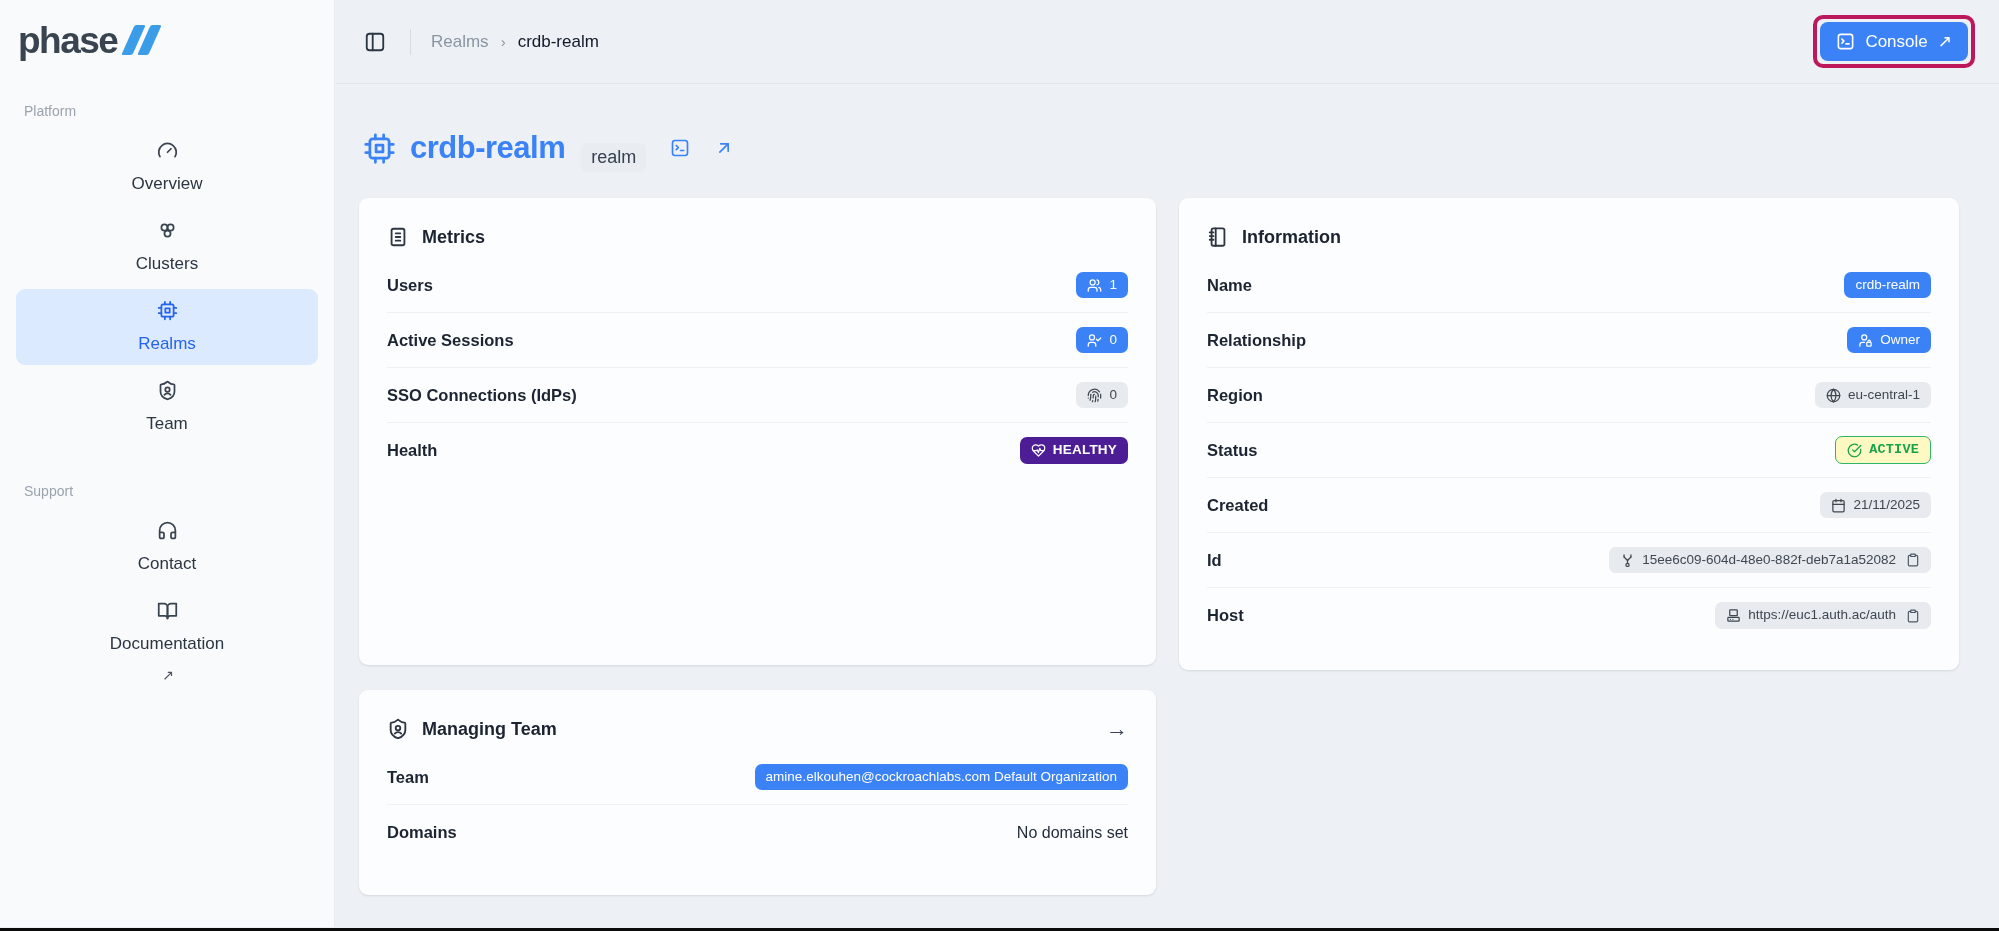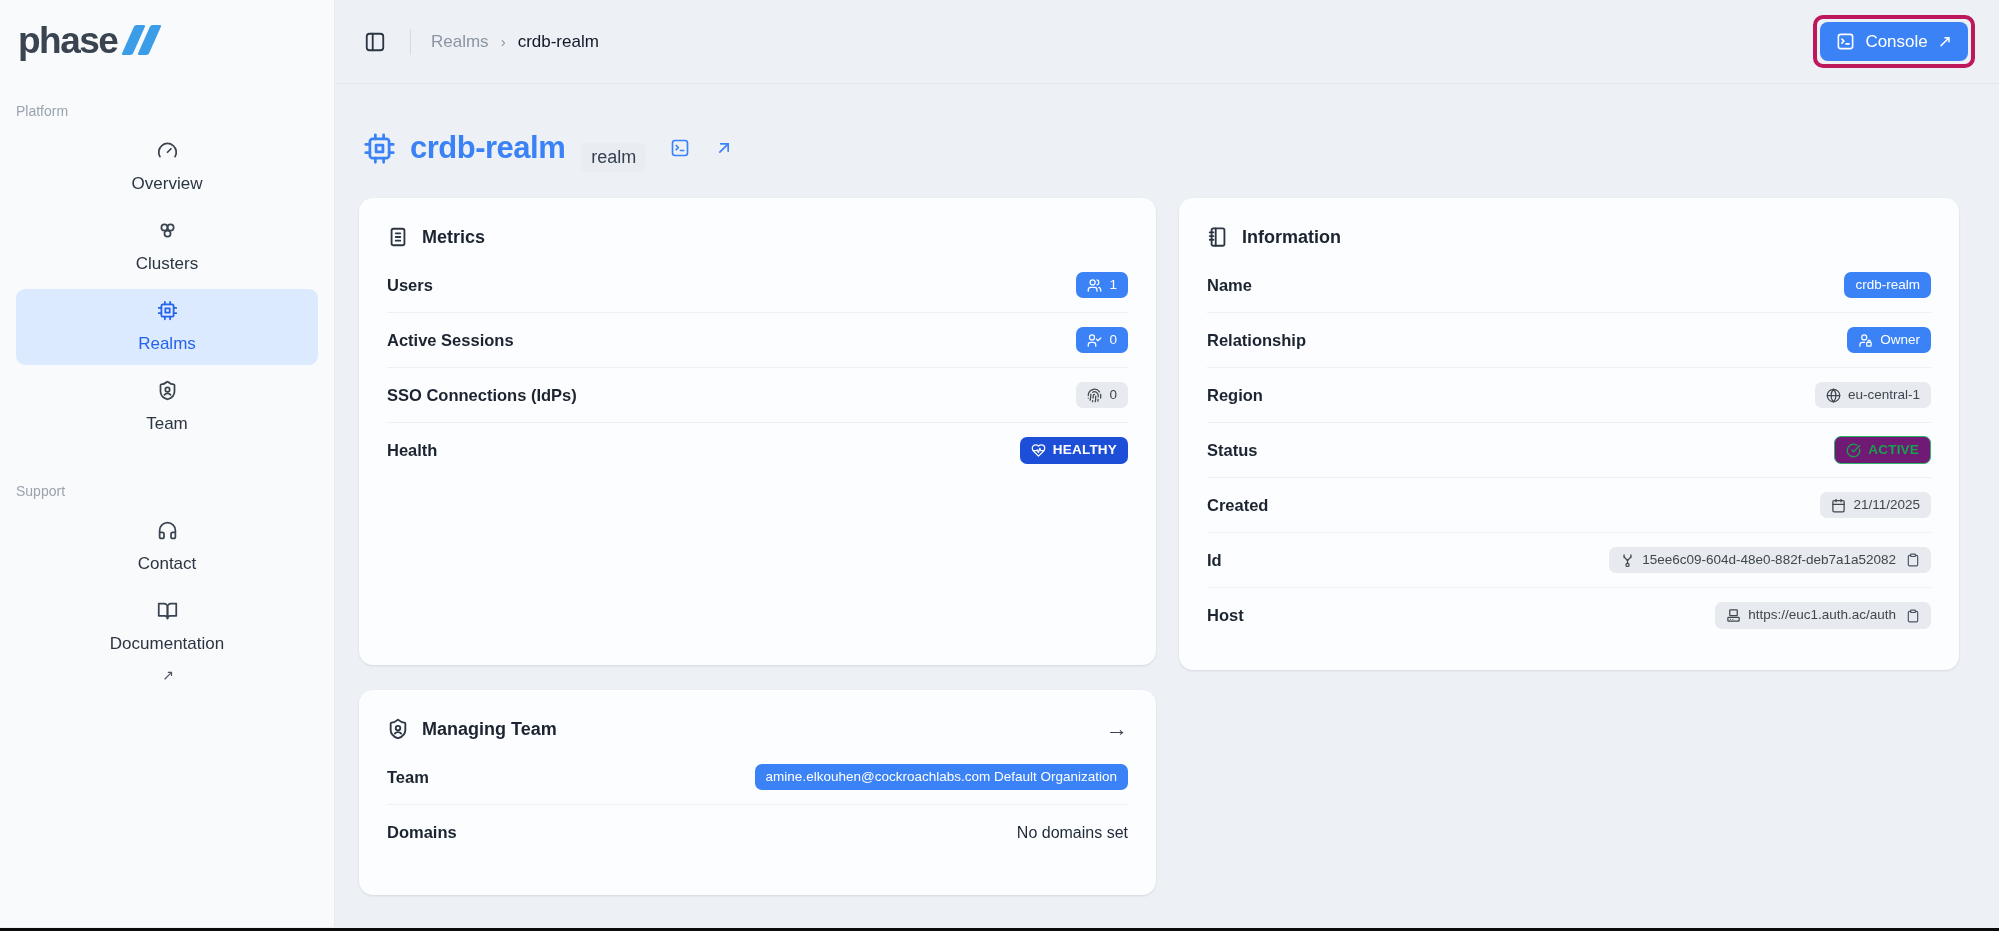--- a/index.html
+++ b/index.html
@@ -15,21 +15,21 @@
   
   .sidebar {
     position:absolute; left:0; top:0; bottom:4px; width:335px;
     background:#f9fafb; border-right:1px solid #e8ebef;
     padding:16px 16px 0 16px;
   }
   .logo { display:flex; align-items:flex-end; gap:3px; padding:6px 2px 0 2px; }
   .logo-text { font-size:37px; font-weight:700; color:#3a4450; letter-spacing:-1.5px; line-height:1; }
   .logo-slashes { display:flex; gap:5px; margin:0 0 4px 8px; }
   .logo-slash { width:11px; height:30px; background:#3b9ce8; transform:skewX(-24deg); border-radius:2px; }
-  .side-section-label { font-size:14px; color:#9aa3af; margin:38px 0 10px 0; }
+  .side-section-label { font-size:14px; color:#9aa3af; margin:38px 0 10px 8px; }
   .side-section-label.first { margin-top:44px; }
   .nav-item {
     display:flex; align-items:center; gap:13px;
     padding:11px 12px; margin:4px 0; border-radius:9px;
     font-size:17px; color:#2c3542; cursor:pointer;flex-direction:column;
   }
   .nav-item .nv-icon { color:#3a4450; display:flex; }
   .nav-item.active { background:#dbeafe; color:#2563eb; font-weight:500; }
   .nav-item.active .nv-icon { color:#2563eb; }
   .ext-arrow { color:#4b5563; font-size:14px; margin-left:2px; }
@@ -63,21 +63,21 @@
   .title-badge {
     background:#e9ecf0; color:#374151; font-size:18px;
     padding:4px 10px; border-radius:6px; margin-left:2px;margin-top:19px;
   }
   .title-action { color:#3b82f6; display:flex; margin-left:10px; cursor:pointer; }
 
   .cards { display:flex; gap:23px; margin-top:26px; align-items:flex-start; }
   .col-left { width:797px; }
   .col-right { width:780px; }
   .card {
-    background:#fcfdfe; border-radius:14px;
+    background:#fcfdfe; border-radius:9px;
     box-shadow:0 1px 2px rgba(16,24,40,.05), 0 1px 3px rgba(16,24,40,.06);
     padding:26px 28px;
   }
   .card.metrics { height:467px; }
   .card.information { height:472px; }
   .card.managing { margin-top:25px; height:205px; }
   .card-header { display:flex; align-items:center; gap:13px; padding:2px 0 10px 0; }
   .card-title { font-size:18px; font-weight:700; color:#1b2430; }
   .card-header .hdr-icon { color:#2c3542; display:flex; }
   .card-header .hdr-arrow { margin-left:auto; color:#374151; font-size:22px; cursor:pointer; line-height:1; }
@@ -90,22 +90,22 @@
   .row-label { font-size:16.5px; font-weight:700; color:#1b2430; }
   .row-plain-value { font-size:16px; color:#1f2937; }
 
   .badge {
     display:inline-flex; align-items:center; gap:7px;
     font-size:13.5px; padding:5px 11px; border-radius:7px; line-height:1.2;
   }
   .badge .b-icon { display:flex; }
   .badge.blue { background:#3b82f6; color:#fff; }
   .badge.gray { background:#e7eaee; color:#3f4750; }
-  .badge.green { background:#1d4ed8; color:#fff; font-weight:600; letter-spacing:.2px; }
-  .badge.green-outline { background:#701a75; color:#16a34a; border:1px solid #2fb567; font-weight:600; letter-spacing:.2px; }
+  .badge.green { background:#4c1d95; color:#fff; font-weight:600; letter-spacing:.2px; }
+  .badge.green-outline { background:#fef9c3; color:#16a34a; border:1px solid #2fb567; font-weight:600; letter-spacing:.2px;font-family:Liberation Mono, monospace; }
   .copy-icon { display:flex; color:#4b5563; margin-left:3px; cursor:pointer; }
 
   .bottom-edge { position:absolute; left:0; right:0; bottom:0; height:3px; background:#0b0b0b; }
 </style>
 </head>
 <body>
 
 <aside class="sidebar">
   <div class="logo">
     <span class="logo-text">phase</span>

